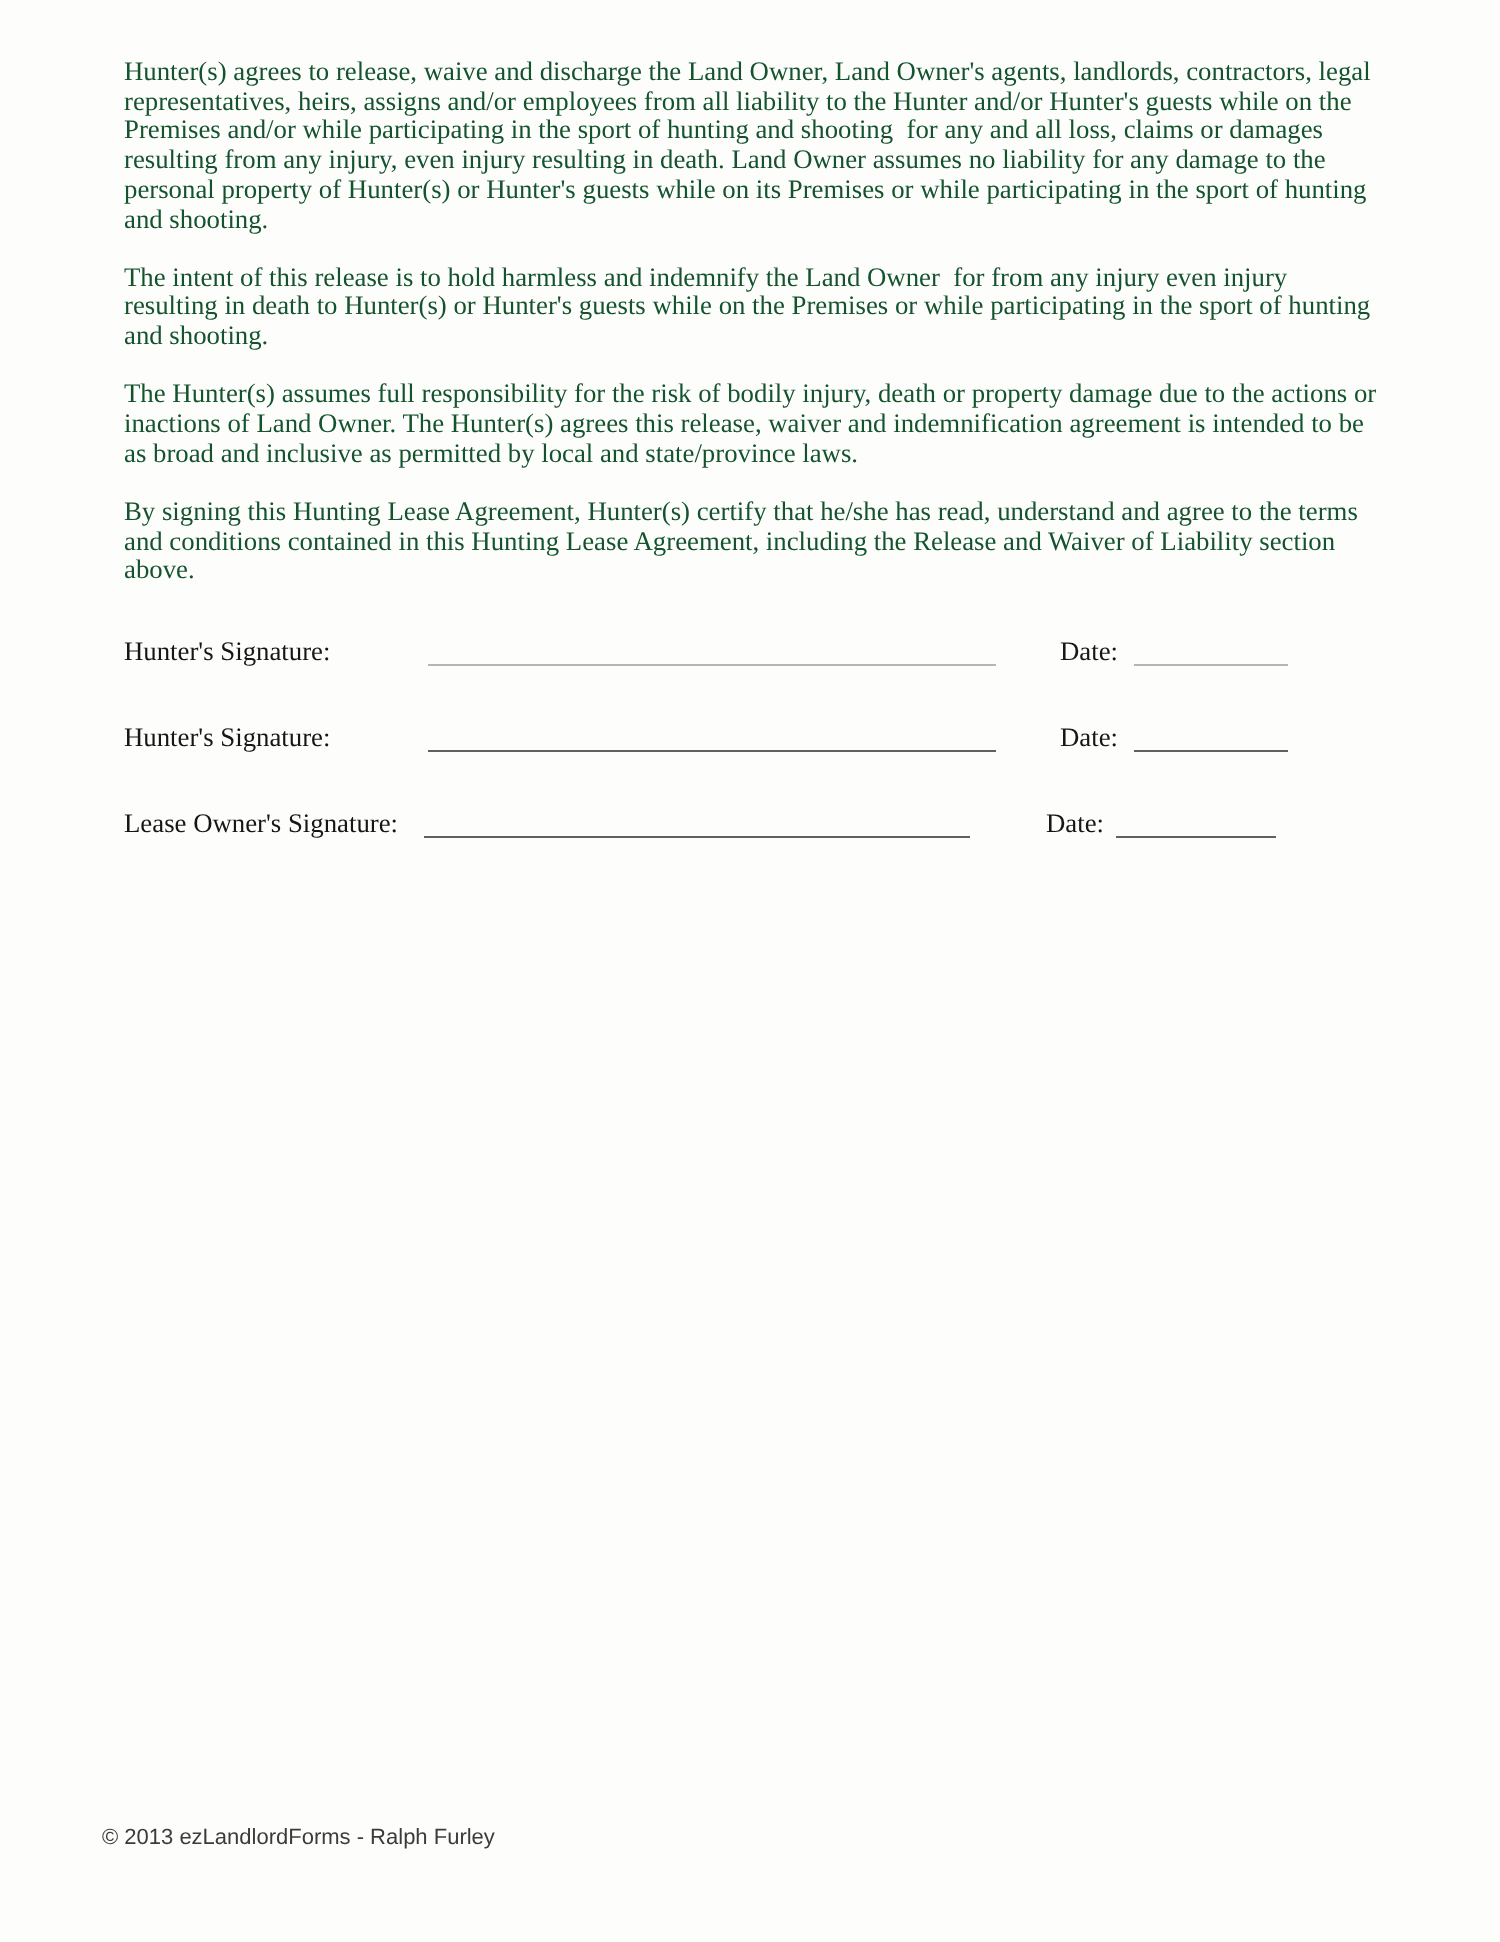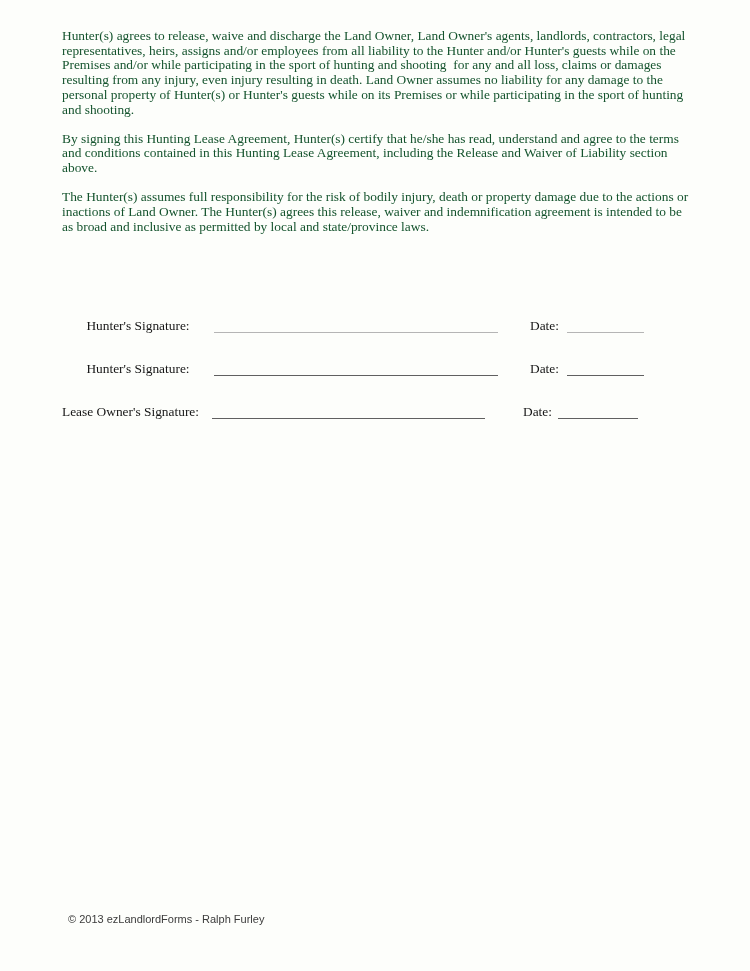--- a/index.html
+++ b/index.html
@@ -43,21 +43,21 @@
     align-items: flex-end;
     height: 17px;
     margin-bottom: 26px;
     font-size: 13.4px;
     line-height: 16px;
     white-space: nowrap;
   }
   .sig-label {
     flex: 0 0 auto;
   }
-  .row12 .sig-label { width: 152px; text-align: center; }
+  .row12 .sig-label { width: 152px; }
   .row3  .sig-label { width: 150px; }
   .sig-line {
     flex: 0 0 auto;
     height: 1px;
     align-self: flex-end;
     margin-bottom: 1px;
   }
   .row12 .sig-line { width: 284px; }
   .row3  .sig-line { width: 273px; }
   .line-light { border-bottom: 1px solid #b5b5b5; }
@@ -68,36 +68,37 @@
   .date-line {
     flex: 0 0 auto;
     height: 1px;
     align-self: flex-end;
     margin-bottom: 1px;
   }
   .row12 .date-line { width: 77px; margin-left: 8px; }
   .row3  .date-line { width: 80px; margin-left: 6px; }
   .footer {
     position: absolute;
-    left: 68px;
+    left: 51px;
     top: 913px;
     font-family: "Liberation Sans", sans-serif;
     font-size: 11px;
     color: #3b3b3b;
   }
 </style>
 </head>
 <body>
 
 <div class="page">
 
   <div class="content">
     <p class="para">Hunter(s) agrees to release, waive and discharge the Land Owner, Land Owner's agents, landlords, contractors, legal representatives, heirs, assigns and/or employees from all liability to the Hunter and/or Hunter's guests while on the Premises and/or while participating in the sport of hunting and shooting  for any and all loss, claims or damages resulting from any injury, even injury resulting in death. Land Owner assumes no liability for any damage to the personal property of Hunter(s) or Hunter's guests while on its Premises or while participating in the sport of hunting and shooting.</p>
+    <p class="para">The intent of this release is to hold harmless and indemnify the Land Owner  for from any injury even injury resulting in death to Hunter(s) or Hunter's guests while on the Premises or while participating in the sport of hunting and shooting.</p>
+    <p class="para">The Hunter(s) assumes full responsibility for the risk of bodily injury, death or property damage due to the actions or inactions of Land Owner. The Hunter(s) agrees this release, waiver and indemnification agreement is intended to be as broad and inclusive as permitted by local and state/province laws.</p>
     <p class="para">By signing this Hunting Lease Agreement, Hunter(s) certify that he/she has read, understand and agree to the terms and conditions contained in this Hunting Lease Agreement, including the Release and Waiver of Liability section above.</p>
-    <p class="para">The Hunter(s) assumes full responsibility for the risk of bodily injury, death or property damage due to the actions or inactions of Land Owner. The Hunter(s) agrees this release, waiver and indemnification agreement is intended to be as broad and inclusive as permitted by local and state/province laws.</p>
   </div>
 
   <div class="sig-block">
 
     <div class="sig-row row12">
       <span class="sig-label">Hunter's Signature:</span>
       <span class="sig-line line-light"></span>
       <span class="date-label">Date:</span>
       <span class="date-line line-light"></span>
     </div>

